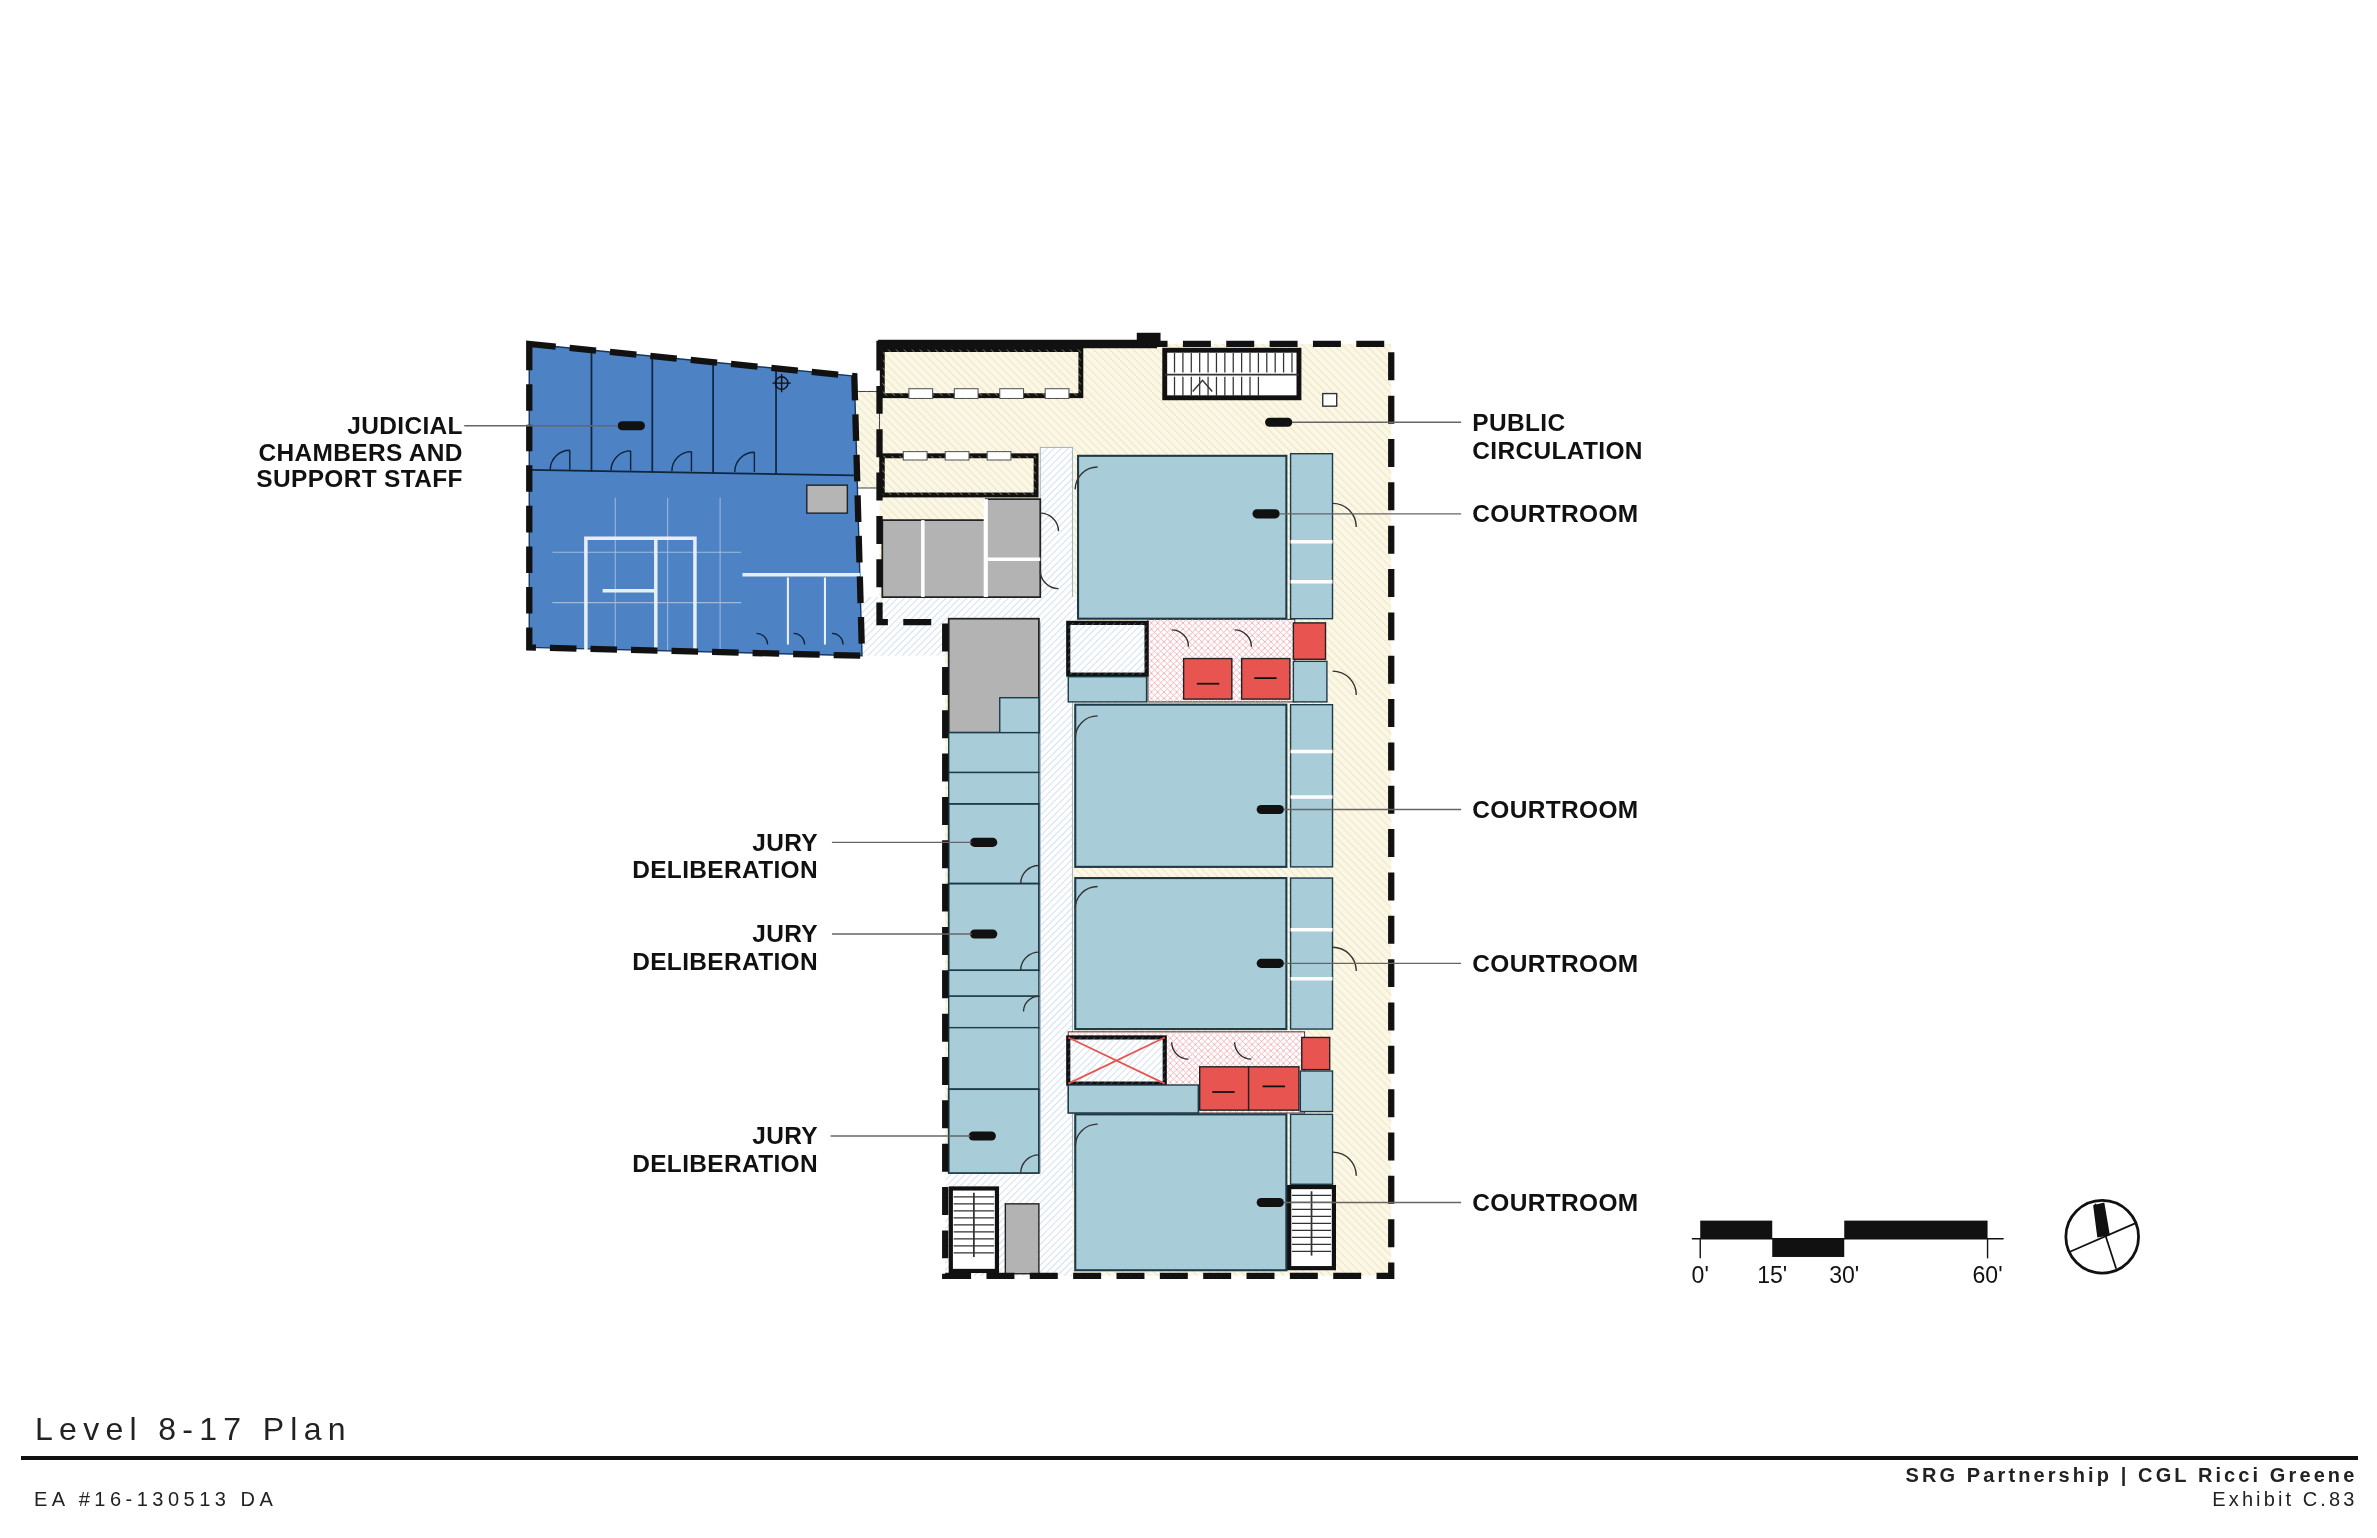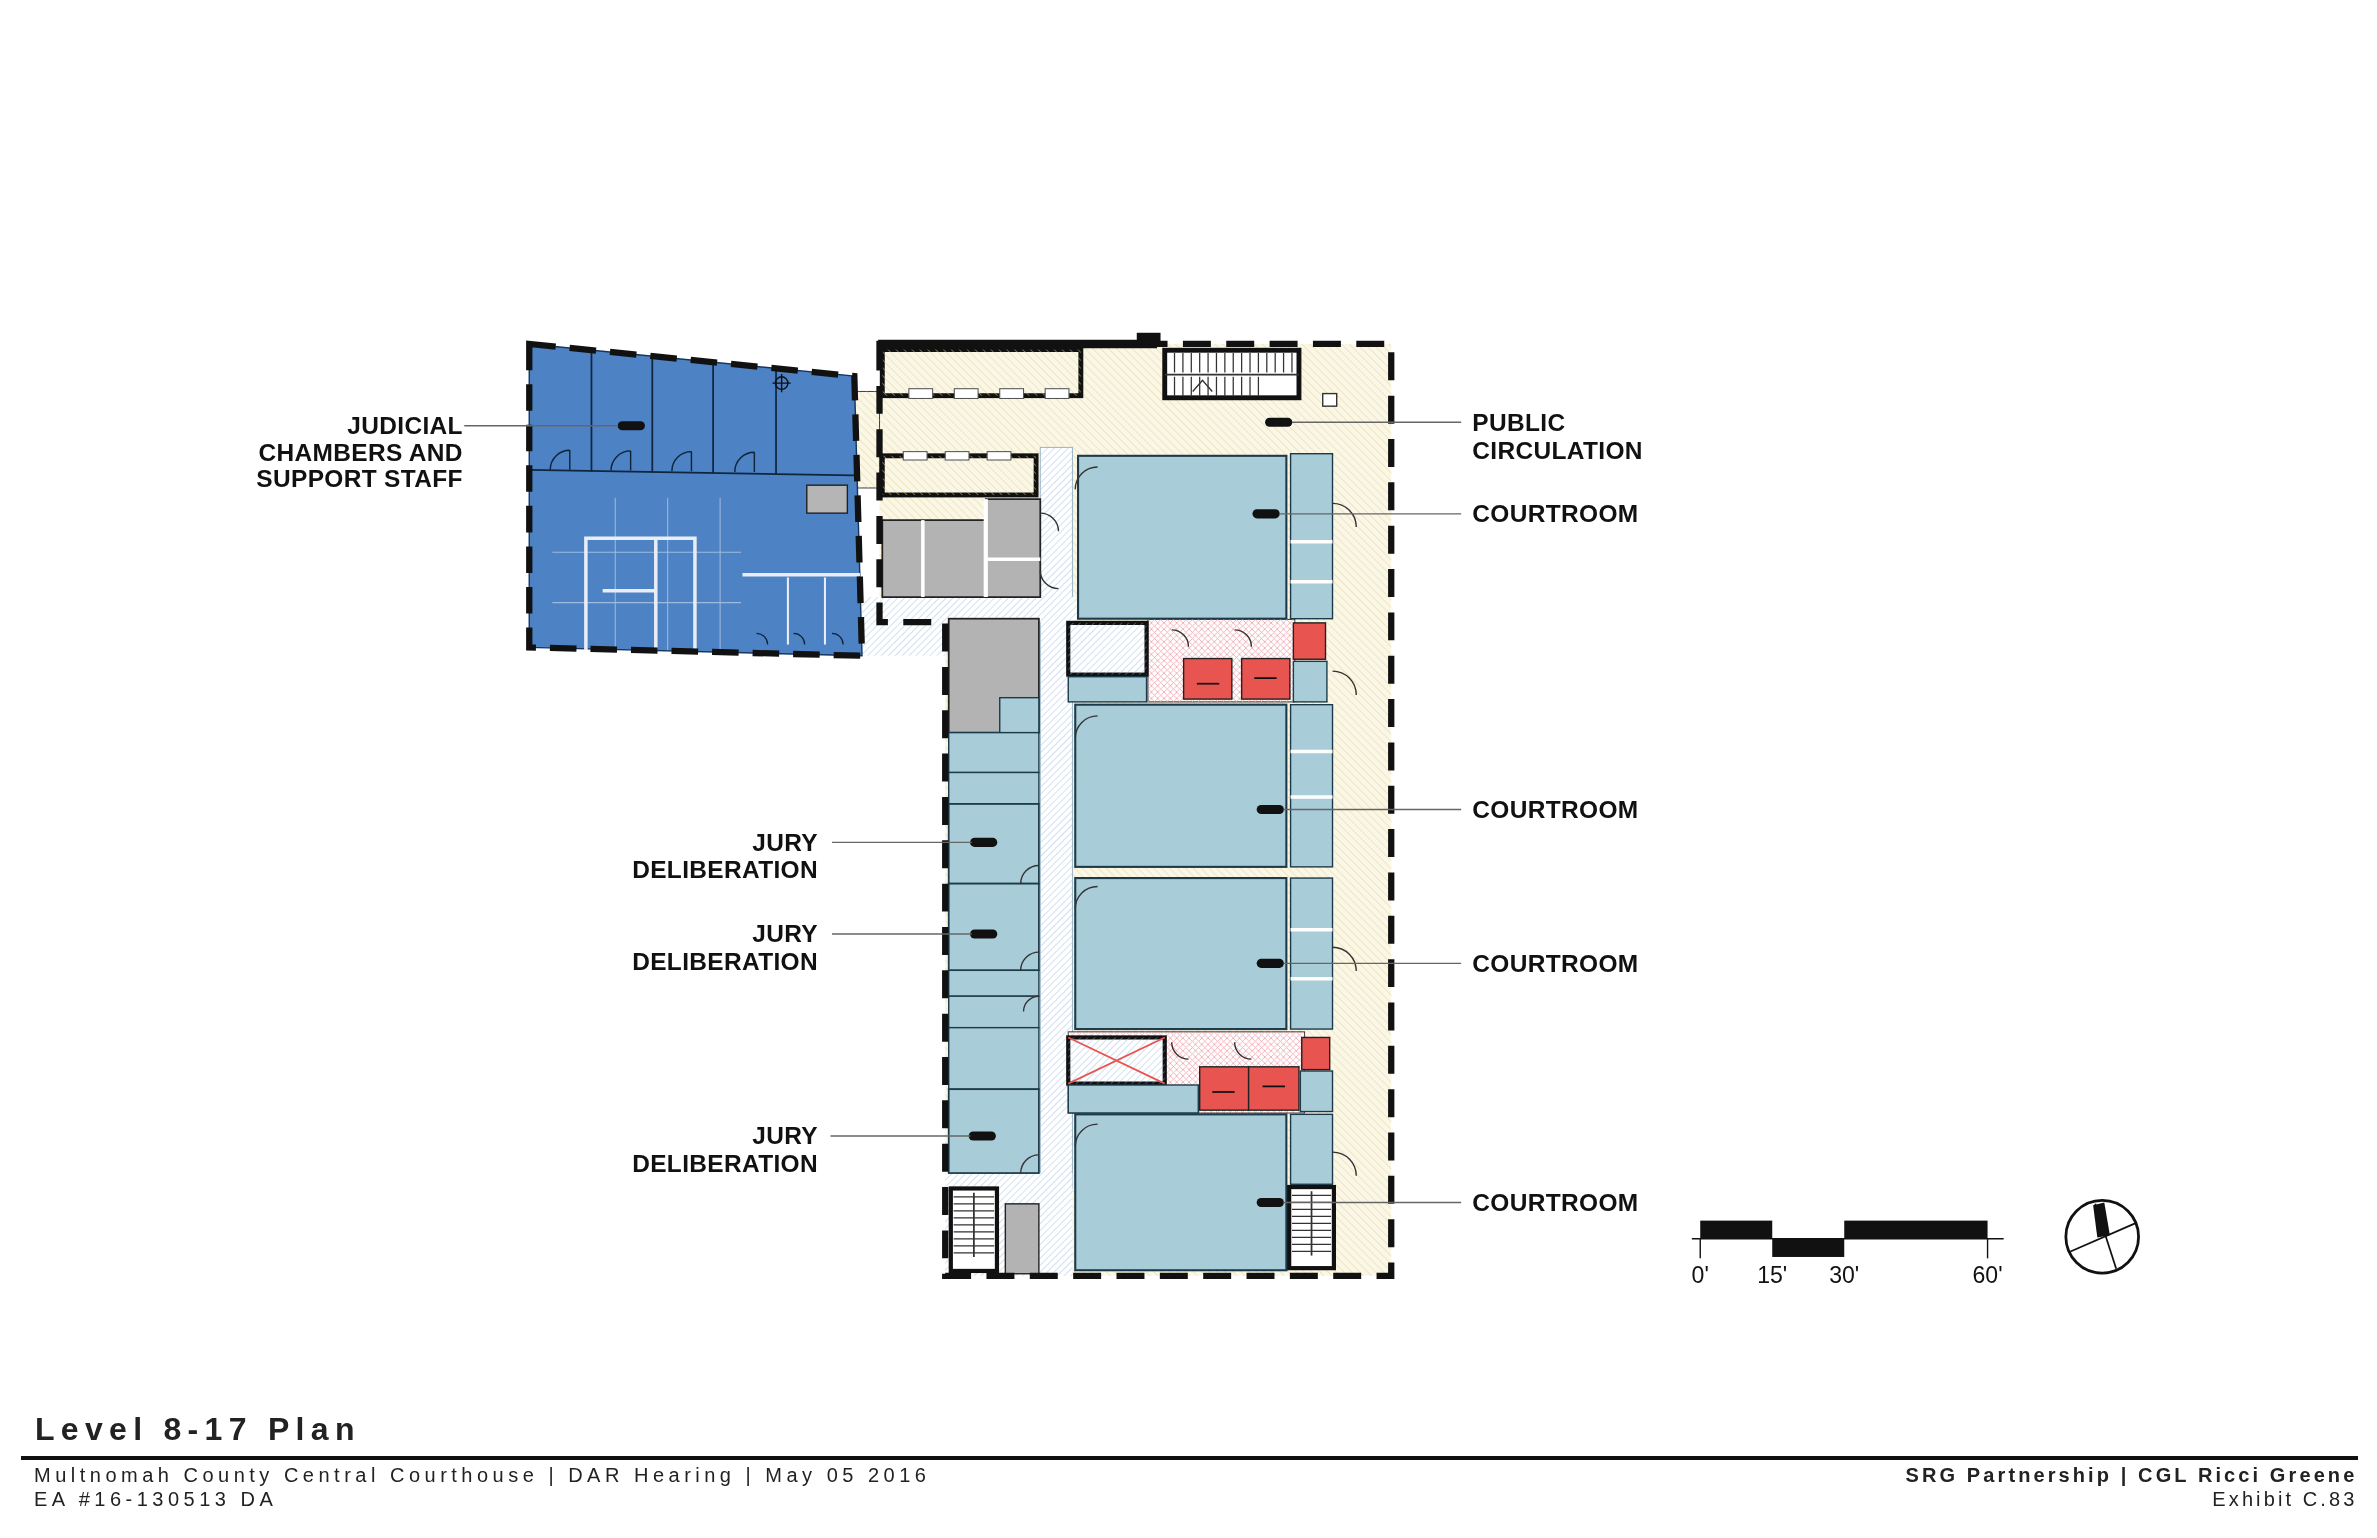--- a/index.html
+++ b/index.html
@@ -1,21 +1,21 @@
 <!DOCTYPE html>
 <html style="font-size:11.2px"><head>
 <meta charset="utf-8">
 <style>
   html,body{margin:0;padding:0;background:#ffffff;}
   body{width:2377px;height:1538px;position:relative;font-family:"Liberation Sans",sans-serif;}
   #stage{position:absolute;left:0;top:0;width:2377px;height:1260px;}
   svg{position:absolute;left:0;top:0;}
   .plan-label{font-family:"Liberation Sans",sans-serif;font-weight:bold;font-size:35px;fill:#111;letter-spacing:0.5px;}
   .tick-label{font-family:"Liberation Sans",sans-serif;font-size:33px;fill:#111;}
-  .footer-title{position:absolute;left:35px;top:1411px;font-size:32px;letter-spacing:6.3px;color:#222;font-weight:700;}
+  .footer-title{position:absolute;left:35px;top:1411px;font-size:32px;letter-spacing:6.3px;color:#222;font-weight:400;}
   .footer-rule{position:absolute;left:21px;top:1456px;width:2337px;height:3.5px;background:#111;}
   .footer-line2{position:absolute;left:34px;top:1464px;font-size:20px;letter-spacing:4.5px;color:#222;}
   .footer-line3{position:absolute;left:34px;top:1488px;font-size:20px;letter-spacing:4.5px;color:#222;}
   .footer-right1{position:absolute;right:19.6px;top:1464px;font-size:20px;letter-spacing:3.1px;color:#222;text-align:right;font-weight:bold;}
   .footer-right2{position:absolute;right:19.6px;top:1488px;font-size:20px;letter-spacing:3.1px;color:#222;}
 </style>
 </head>
 <body>
 
 <div id="stage">
@@ -284,18 +284,17 @@
   <g>
     <circle cx="3007" cy="1769" r="52" fill="#fff" stroke="#111" stroke-width="4"></circle>
     <line x1="2960" y1="1791" x2="3054" y2="1750" stroke="#111" stroke-width="2.5"></line>
     <line x1="2997" y1="1722" x2="3027" y2="1815" stroke="#111" stroke-width="2.5"></line>
     <polygon points="2994,1724 3010,1720 3018,1767 3000,1770" fill="#111"></polygon>
   </g>
 </svg>
 
 <div class="footer-title">Level 8-17 Plan</div>
 <div class="footer-rule"></div>
-<div class="footer-line2">Multnomah County Central Courthouse | DAR Hearing | May 05 2016</div>
 <div class="footer-line3">EA #16-130513 DA</div>
 <div class="footer-right1">SRG Partnership | CGL Ricci Greene</div>
 <div class="footer-right2">Exhibit C.83</div>
 </div>
 
 
 </body></html>

